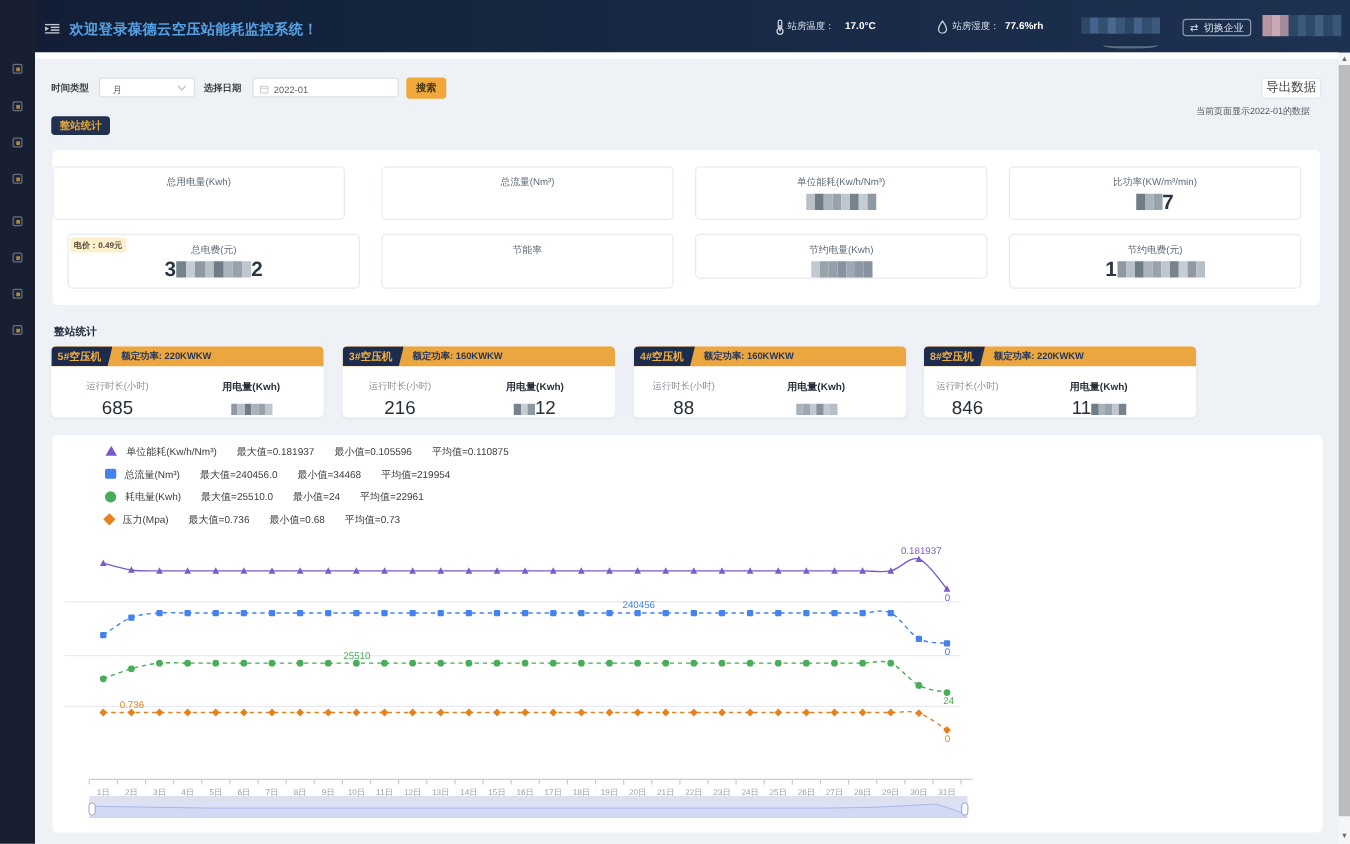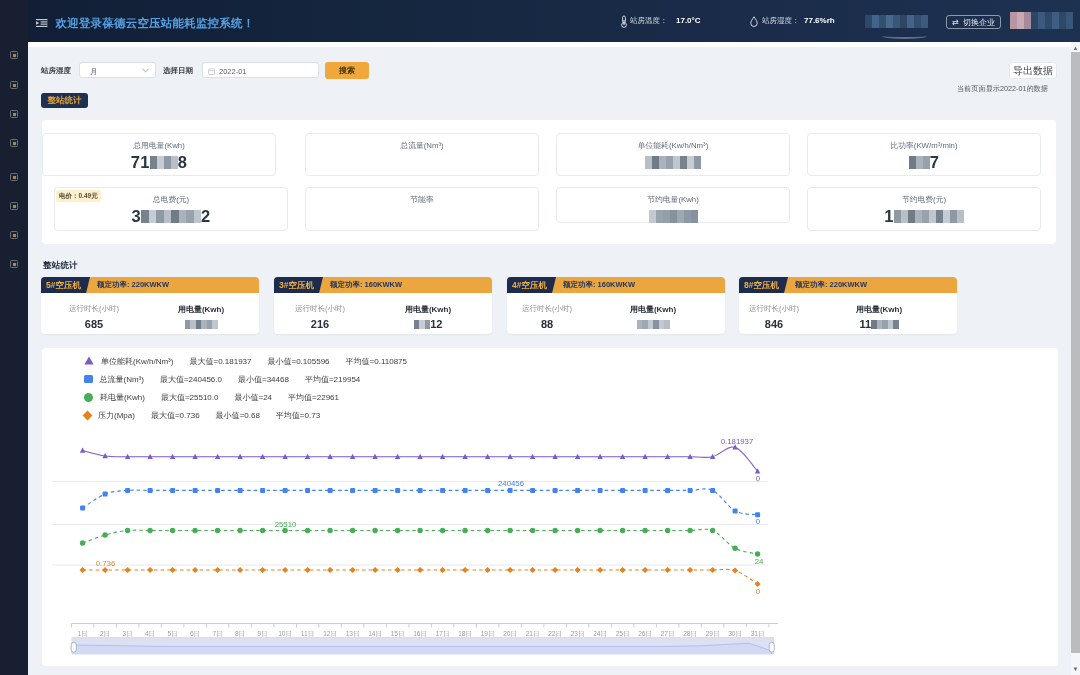--- a/index.html
+++ b/index.html
@@ -13,42 +13,42 @@
 .hinfo { top:16px; font-size:7.5px; color:#d8e0ea; }
 .hinfo b { font-size:8px; }
 .hinfo b { font-weight:bold; color:#fff; }
 #switchbtn { left:946px; top:15px; width:55px; height:14px; border:1px solid rgba(255,255,255,0.5); border-radius:3px; color:#dfe6ee; font-size:8px; text-align:center; line-height:13px; }
 .mosaic { display:inline-block; }
 .mosaic span { display:inline-block; width:7px; height:13px; }
 #whitestrip { left:28px; top:42px; width:1043px; height:5px; background:#fff; }
 
 .flabel { top:66px; font-size:7.5px; font-weight:600; color:#3c3f45; }
 .inputbox { top:62px; height:16px; background:#fff; border:1px solid #dcdfe6; border-radius:3px; font-size:7.5px; color:#5f646b; }
-#searchbtn { left:325px; top:62px; width:44px; height:17px; background:#f0a73c; border-radius:3px; color:#41350f; font-size:8px; font-weight:bold; text-align:center; line-height:17px; }
+#searchbtn { left:325px; top:62px; width:32px; height:17px; background:#f0a73c; border-radius:3px; color:#41350f; font-size:8px; font-weight:bold; text-align:center; line-height:17px; }
 #exportbtn { left:1009px; top:62px; width:48px; height:17px; background:#fff; border:1px solid #e4e7ec; border-radius:3px; color:#3f4348; font-size:10px; text-align:center; line-height:16px; }
 #caption { top:83.5px; right:32px; font-size:7.2px; color:#55595f; }
 #allbtn { left:41px; top:93px; width:47px; height:15px; background:#20304f; border-radius:3px; color:#e2a23e; font-size:8.5px; font-weight:bold; text-align:center; line-height:15px; }
 
 #statswrap { left:42px; top:120px; width:1014px; height:124px; background:#fff; border-radius:4px; }
 .scard { position:absolute; width:234px; background:#fff; border:1px solid #e7eaef; border-radius:4px; text-align:center; }
 .scard .t { font-size:7.8px; color:#5f6b7a; margin-top:5.5px; }
 .scard .v { font-size:16.5px; font-weight:bold; color:#2b3644; margin-top:2px; letter-spacing:0.3px; }
 .mz { display:inline-block; vertical-align:-1.5px; line-height:0; filter:blur(0.4px); }
 .mz b { display:inline-block; height:13px; }
 .cval .mz b { height:9px; }
 #pricetag { left:56px; top:190px; background:#fcf0cd; border-radius:2px; font-size:6.5px; font-weight:bold; color:#55483a; padding:1.5px 3px; z-index:3; }
 
 #sectitle { left:43px; top:259.5px; font-size:8.5px; font-weight:bold; color:#1c2739; letter-spacing:0.2px; }
 .ccard { position:absolute; top:277px; width:218px; height:57px; background:#fff; border-radius:4px; overflow:hidden; box-shadow:0 1px 2px rgba(0,0,0,0.05); }
 .chead { height:16px; background:#eca63f; position:relative; }
 .ctag { position:absolute; left:0; top:0; width:49px; height:16px; background:#1d2c4e; clip-path:polygon(0 0,100% 0,92% 100%,0 100%); color:#efaf3f; font-size:8.5px; font-weight:bold; line-height:16px; padding-left:5px; }
 .cpow { position:absolute; left:56px; top:0; color:#24365c; font-size:7.5px; font-weight:600; line-height:16px; }
 .cbody { position:relative; height:41px; }
 .clabel { position:absolute; top:10.5px; font-size:7.5px; color:#8a9099; width:110px; text-align:center; }
-.cval { position:absolute; top:24.5px; font-size:11px; font-weight:bold; color:#28303a; width:110px; text-align:center; }
+.cval { position:absolute; top:24.5px; font-size:15px; font-weight:normal; color:#28303a; width:110px; text-align:center; }
 .cb { font-weight:bold; color:#28303a; font-size:8px; }
 
 #chartcard { left:42px; top:348px; width:1016px; height:318px; background:#fff; border-radius:4px; }
 .leg { position:absolute; left:84px; font-size:8px; color:#3c3c3c; }
 .leg .txt { margin-left:7px; }
 .leg i.g { display:inline-block; width:16px; }
 
 #sbtrack { left:1071px; top:43px; width:9px; height:632px; background:#f5f6f7; }
 #sbthumb { left:1071px; top:52px; width:9px; height:601px; background:#bbbcbe; }
 .sbarrow { left:1071px; width:9px; font-size:6px; color:#6a6a6a; text-align:center; }
@@ -102,21 +102,21 @@
   </svg>
 <div class="abs hinfo" style="left:762px;">站房湿度：</div>
 <div class="abs hinfo" style="left:804px;"><b>77.6%rh</b></div>
 <div class="abs mosaic" style="left:865px; top:14px;"><span style="background:#2e4867"></span><span style="background:#41638c"></span><span style="background:#33506f"></span><span style="background:#49688e"></span><span style="background:#3a577a"></span><span style="background:#2c4664"></span><span style="background:#45628a"></span><span style="background:#334f70"></span><span style="background:#3d5a7e"></span></div>
 <div class="abs" id="switchbtn">⇄&nbsp; 切换企业</div>
 <div class="abs mosaic" style="left:1010px; top:12px;"><span style="background:#b795a2;height:17px"></span><span style="background:#c9a9b4;height:17px"></span><span style="background:#a58a9b;height:17px"></span><span style="background:#2c4766;height:17px"></span><span style="background:#3c597e;height:17px"></span><span style="background:#30496a;height:17px"></span><span style="background:#405d82;height:17px"></span><span style="background:#2e4867;height:17px"></span><span style="background:#3a5679;height:17px"></span></div>
 
 <div class="abs" style="left:882px;top:33px;width:45px;height:6px;border-bottom:2px solid rgba(165,175,190,0.5);border-radius:50%;"></div>
 <div class="abs" id="whitestrip"></div>
 
-<div class="abs flabel" style="left:41px;">站房湿度</div>
+<div class="abs flabel" style="left:41px;">时间类型</div>
 <div class="abs inputbox" style="left:79px; width:77px;">
     <span style="position:absolute;left:10px;top:3.5px;">月</span>
     <svg style="position:absolute;right:6px;top:5px;" width="7" height="5" viewBox="0 0 7 5">
       <polyline points="0.5,0.8 3.5,4 6.5,0.8" fill="none" stroke="#c0c4cc" stroke-width="1.1"></polyline>
     </svg>
   </div>
 <div class="abs flabel" style="left:163px;">选择日期</div>
 <div class="abs inputbox" style="left:202px; width:117px;">
     <svg style="position:absolute;left:5px;top:4.5px;" width="7" height="7" viewBox="0 0 7 7">
       <rect x="0.5" y="1" width="6" height="5.5" rx="0.7" fill="none" stroke="#c8ccd2" stroke-width="0.9"></rect>
@@ -125,21 +125,20 @@
     <span style="position:absolute;left:16px;top:3.5px;">2022-01</span>
   </div>
 <div class="abs" id="searchbtn">搜索</div>
 <div class="abs" id="exportbtn">导出数据</div>
 <div class="abs" id="caption">当前页面显示2022-01的数据</div>
 <div class="abs" id="allbtn">整站统计</div>
 
 <div class="abs" id="statswrap"></div>
 <div class="abs scard" style="left:42px; top:133px; height:43px;">
     <div class="t">总用电量(Kwh)</div>
-    <div class="v"><span>71</span><span class="mz"><b style="width:7px;background:#76828e"></b><b style="width:7px;background:#c6ccd3"></b><b style="width:7px;background:#8e99a4"></b><b style="width:7px;background:#b8bfc7"></b></span><span>8</span></div>
   </div>
 <div class="abs scard" style="left:305px; top:133px; height:43px;">
     <div class="t">总流量(Nm³)</div>
   </div>
 <div class="abs scard" style="left:556px; top:133px; height:43px;">
     <div class="t">单位能耗(Kw/h/Nm³)</div>
     <div class="v"><span class="mz"><b style="width:7px;background:#b8bfc7"></b><b style="width:7px;background:#6f7b87"></b><b style="width:7px;background:#aab2bb"></b><b style="width:7px;background:#97a2ad"></b><b style="width:7px;background:#c0c6cd"></b><b style="width:7px;background:#76828e"></b><b style="width:7px;background:#c6ccd3"></b><b style="width:7px;background:#8e99a4"></b></span></div>
   </div>
 <div class="abs scard" style="left:807px; top:133px; height:43px;">
     <div class="t">比功率(KW/m³/min)</div>

